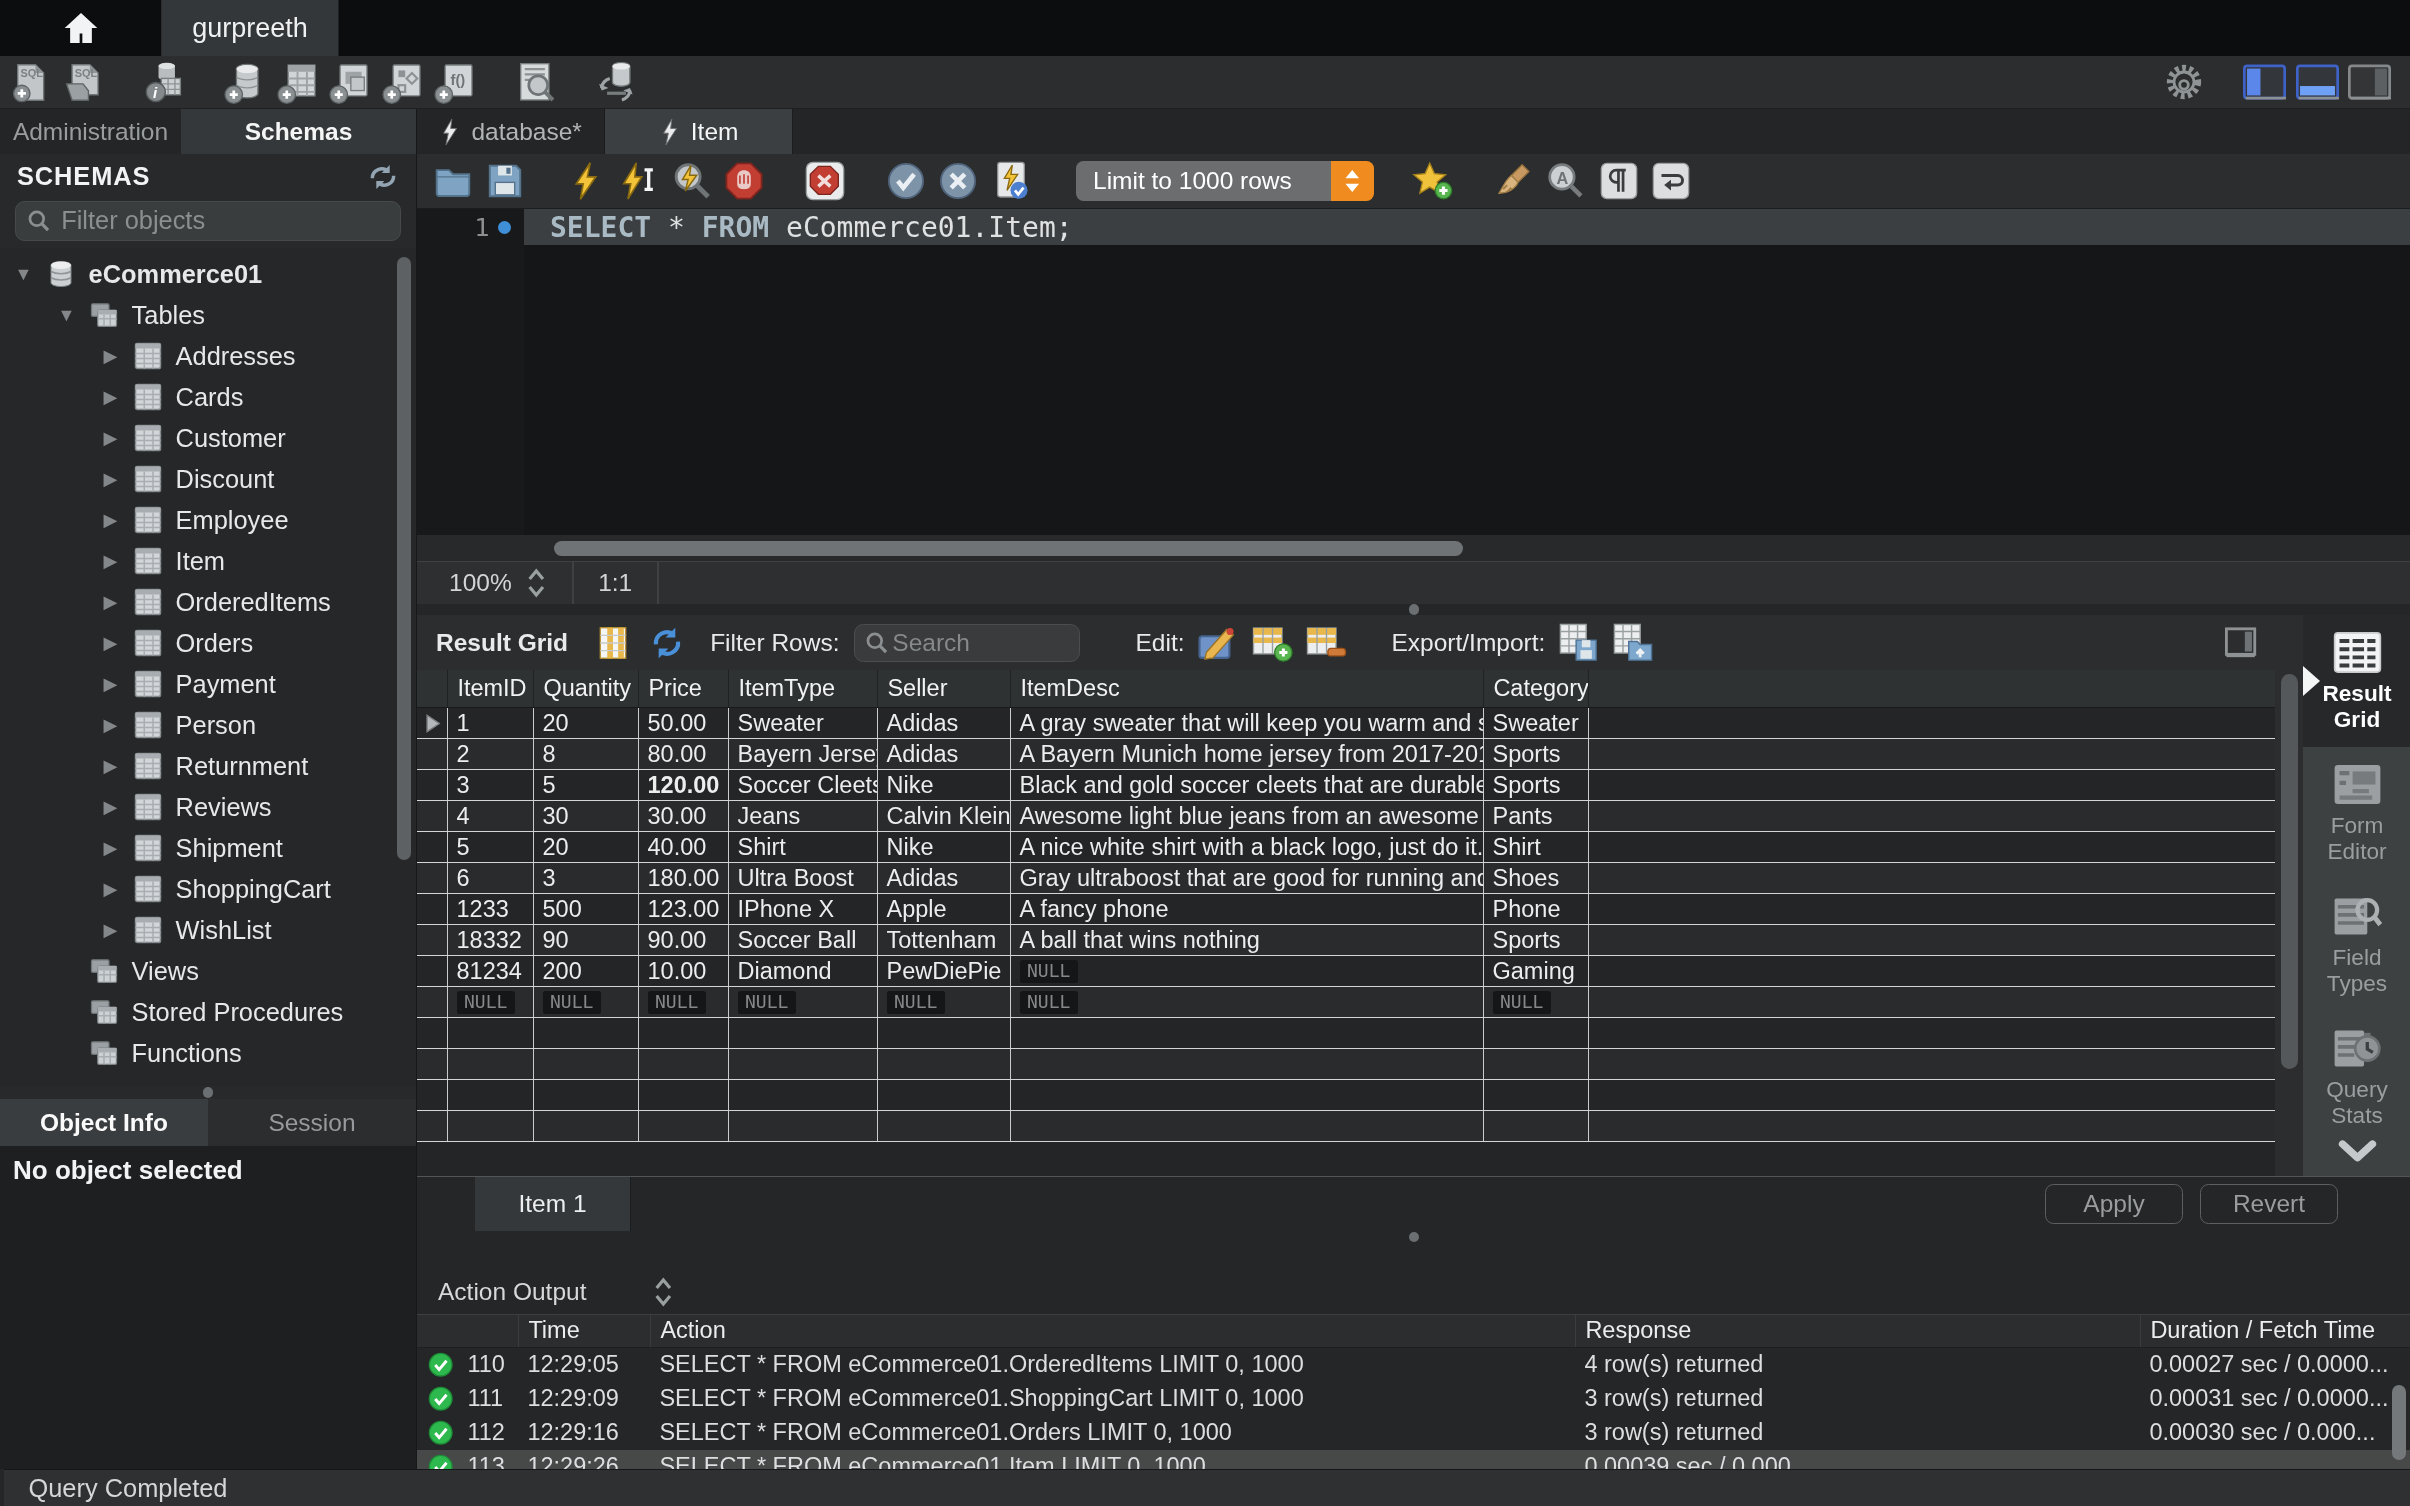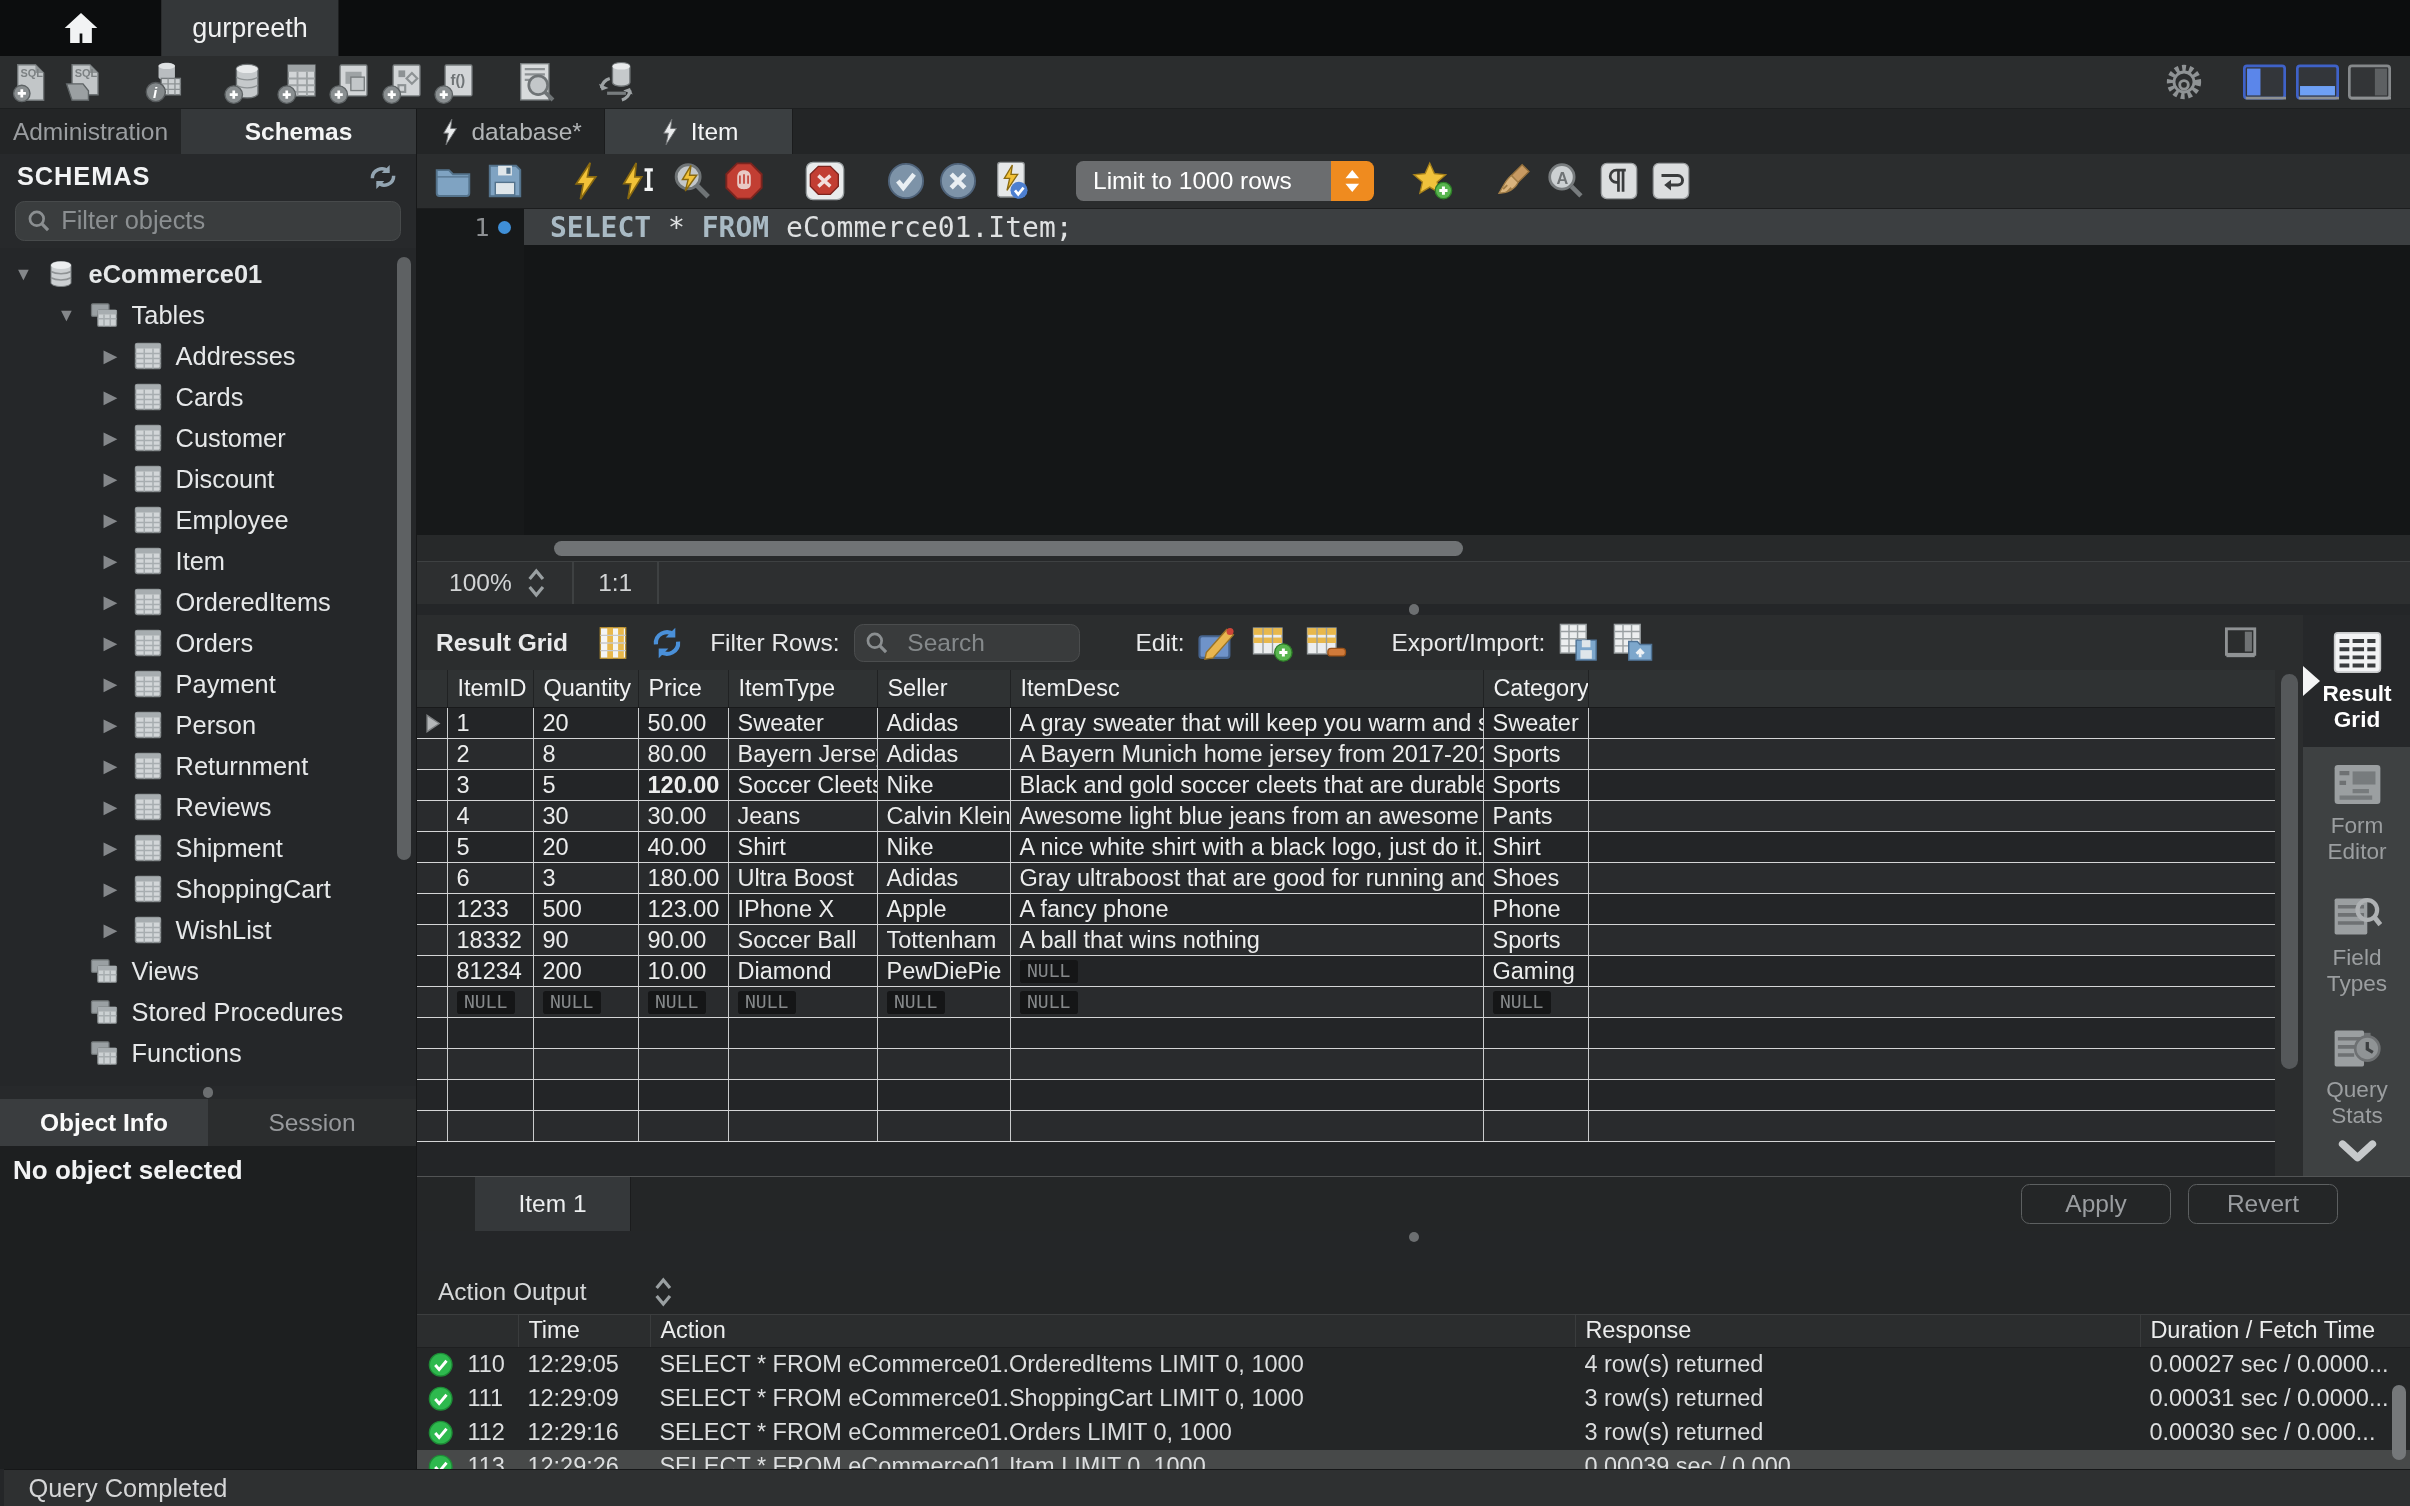--- a/index.html
+++ b/index.html
@@ -79,21 +79,21 @@
   .vdiv { width:1.9px; height:100%; background:#3e4142; margin-left:24.5px; }
 
   .hsplit { height:11.3px; display:flex; align-items:center; justify-content:center; flex:none; }
 
   
   .rg-region { height:561px; display:flex; flex:none; min-width:0; }
   .rg-main { flex:1; min-width:0; display:flex; flex-direction:column; background:#242628; }
   .rg-toolbar { height:55px; background:#2b2d2e; display:flex; align-items:center; flex:none; font-size:24.5px; color:#e9eaeb; }
   .rg-title { margin-left:19px; font-weight:bold; }
   .search-box { margin-left:15px; width:226px; height:38px; background:#393b3c; border:0.9px solid #4b4d4e;
-    border-radius:9.4px; display:flex; align-items:center; padding:0 9.4px; gap:18px; }
+    border-radius:9.4px; display:flex; align-items:center; padding:0 9.4px; gap:3px; }
   .search-box input { background:transparent; border:none; outline:none; color:#d0d2d3; font-size:24.5px; width:100%; font-family:inherit; }
   .search-box input::placeholder { color:#85898b; }
   .minibtn { width:41px; height:41px; display:flex; align-items:center; justify-content:center; margin-left:13px; }
 
   .grid-wrap { flex:1; position:relative; overflow:hidden; background:#232527; }
   .ghead { display:flex; height:38px; background:#2f3233; border-bottom:1.9px solid #191a1b; }
   .ghcell { display:flex; align-items:center; padding:0 9.4px; font-size:23.5px; color:#f1f2f3;
     border-right:1.9px solid #202223; overflow:hidden; white-space:nowrap; }
   .grow { display:flex; height:31px; border-bottom:1.9px solid #d4d5d6; background:#232527; }
   .grow.alt { background:#292b2d; }
@@ -114,21 +114,21 @@
   .panel-item.active::before { content:""; position:absolute; left:0; top:50%; margin-top:-15px;
     border-left:17px solid #f4f5f5; border-top:15px solid transparent; border-bottom:15px solid transparent; }
   .panel-item .picon { margin-bottom:7.5px; }
   .panel-chevron { margin-top:-3.8px; display:flex; justify-content:center; }
 
   
   .item-row { height:55px; background:#242627; border-top:0.9px solid #525455; display:flex; align-items:center; flex:none; }
   .item-tab { margin-left:58px; width:156px; height:100%; background:#35383a; display:flex; align-items:center;
     justify-content:center; font-size:24.5px; color:#eceeef; border-right:0.9px solid #1b1c1d; }
   .apply-btns { margin-left:auto; margin-right:73px; display:flex; gap:17px; }
-  .ghost-btn { width:150px; height:40px; border:1.9px solid #5d6061; border-radius:8.5px; background:transparent;
+  .ghost-btn { width:138px; height:40px; border:1.9px solid #5d6061; border-radius:8.5px; background:transparent;
     color:#9a9da0; font-size:24.5px; font-family:inherit; }
 
   
   .action-out { flex:1; background:#242627; display:flex; flex-direction:column; position:relative; min-height:0;margin-top:28px; }
   .ao-title { height:43px; display:flex; align-items:center; font-size:24.5px; color:#d6d8d9; flex:none; }
   .ao-head { height:34px; background:#2b2d2e; border-top:0.9px solid #3c3e3f; border-bottom:0.9px solid #1e1f20;
     display:flex; align-items:center; flex:none; }
   .ao-hcell { font-size:23.5px; color:#eceded; padding-left:9.4px; overflow:hidden; white-space:nowrap; }
   .ao-row { height:34px; display:flex; align-items:center; flex:none; font-size:23.5px; color:#dcdedf; }
   .ao-row.sel { background:#474949; }

